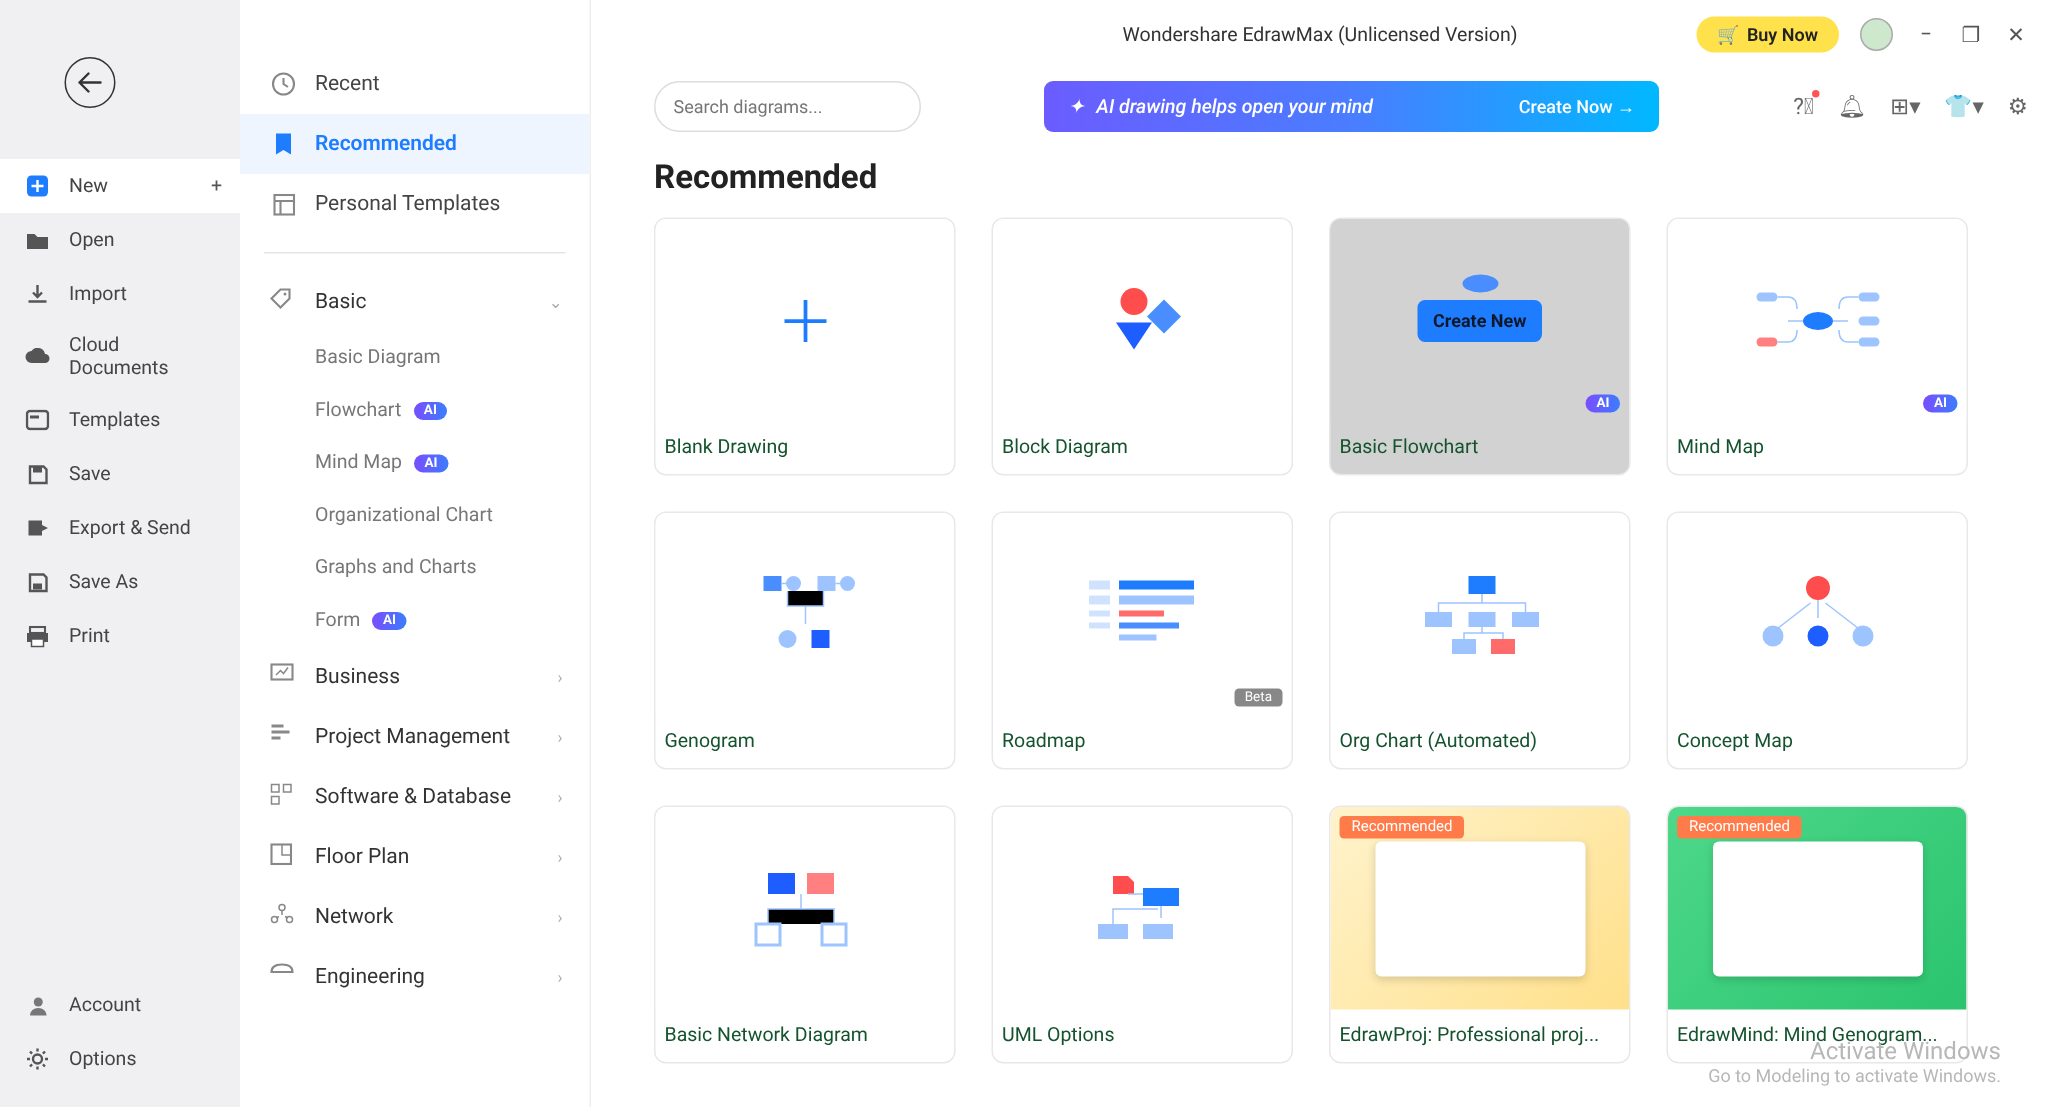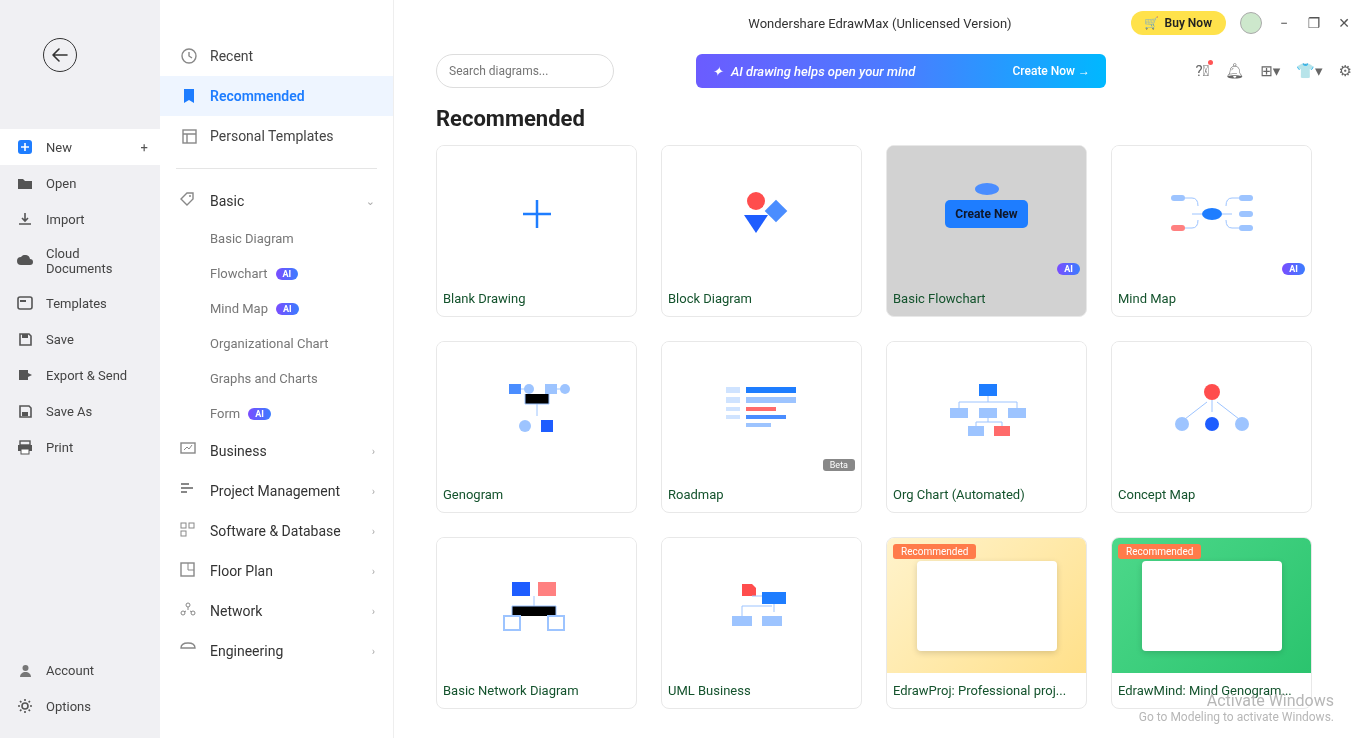--- a/index.html
+++ b/index.html
@@ -1,19 +1,19 @@
 <!DOCTYPE html>
 <html><head>
 <meta charset="utf-8">
 <style>
 *{box-sizing:border-box;margin:0;padding:0;font-family:-apple-system,BlinkMacSystemFont,"Segoe UI",Roboto,sans-serif}
 body{background:#fff;width:1366px;height:738px;overflow:hidden;display:flex}
 .left-sidebar{width:160px;background:#f0f0f3;display:flex;flex-direction:column;position:relative}
 .back-circle{width:34px;height:34px;border:1.5px solid #333;border-radius:50%;display:flex;align-items:center;justify-content:center;margin:38px 0 0 43px;cursor:pointer}
-.left-menu{margin-top:57px;list-style:none}
+.left-menu{margin-top:34px;list-style:none}
 .left-item{display:flex;align-items:center;padding:9px 16px;color:#444;font-size:13px;cursor:pointer;position:relative}
 .left-item.active{background:#fff}
 .left-item .icn{width:18px;height:18px;margin-right:12px;display:flex;align-items:center;justify-content:center}
 .plus-right{position:absolute;right:12px;color:#555}
 .left-bottom{position:absolute;bottom:14px;width:100%;list-style:none}
 .cat-sidebar{width:234px;background:#fff;border-right:1px solid #eee;display:flex;flex-direction:column;overflow:hidden}
 .cat-top{list-style:none;padding-top:36px}
 .cat-item{display:flex;align-items:center;padding:11px 20px;color:#444;font-size:14px;cursor:pointer}
 .cat-item.sel{color:#1e7dff;font-weight:600;background:#eef5ff}
 .cat-item .icn{width:18px;height:18px;margin-right:12px;display:flex;align-items:center;justify-content:center;color:#888}
@@ -450,21 +450,21 @@
       <div class="card">
           <div class="card-thumb">
             <svg width="80" height="55">
               <path d="M20 6h10l4 4v8H20z" fill="#ff4d4d"></path>
               <rect x="40" y="14" width="24" height="12" fill="#1e7dff"></rect>
               <rect x="10" y="38" width="20" height="10" fill="#9dc4ff"></rect>
               <rect x="40" y="38" width="20" height="10" fill="#9dc4ff"></rect>
               <path d="M52 26v8M30 18h10M20 38v-10h30" stroke="#9dc4ff" fill="none"></path>
             </svg>
           </div>
-          <div class="card-label">UML Business</div>
+          <div class="card-label">UML Options</div>
         </div>
       <div class="card">
           <div class="card-thumb" style="background:linear-gradient(135deg,#fff3cc,#ffe08a)">
             <span class="rec-tag">Recommended</span>
             <div style="width:140px;height:90px;background:#fff;border-radius:4px;box-shadow:0 2px 6px rgba(0,0,0,.15)"></div>
           </div>
           <div class="card-label">EdrawProj: Professional proj...</div>
         </div>
       <div class="card">
           <div class="card-thumb" style="background:linear-gradient(135deg,#4dd88a,#2bc46e)">

